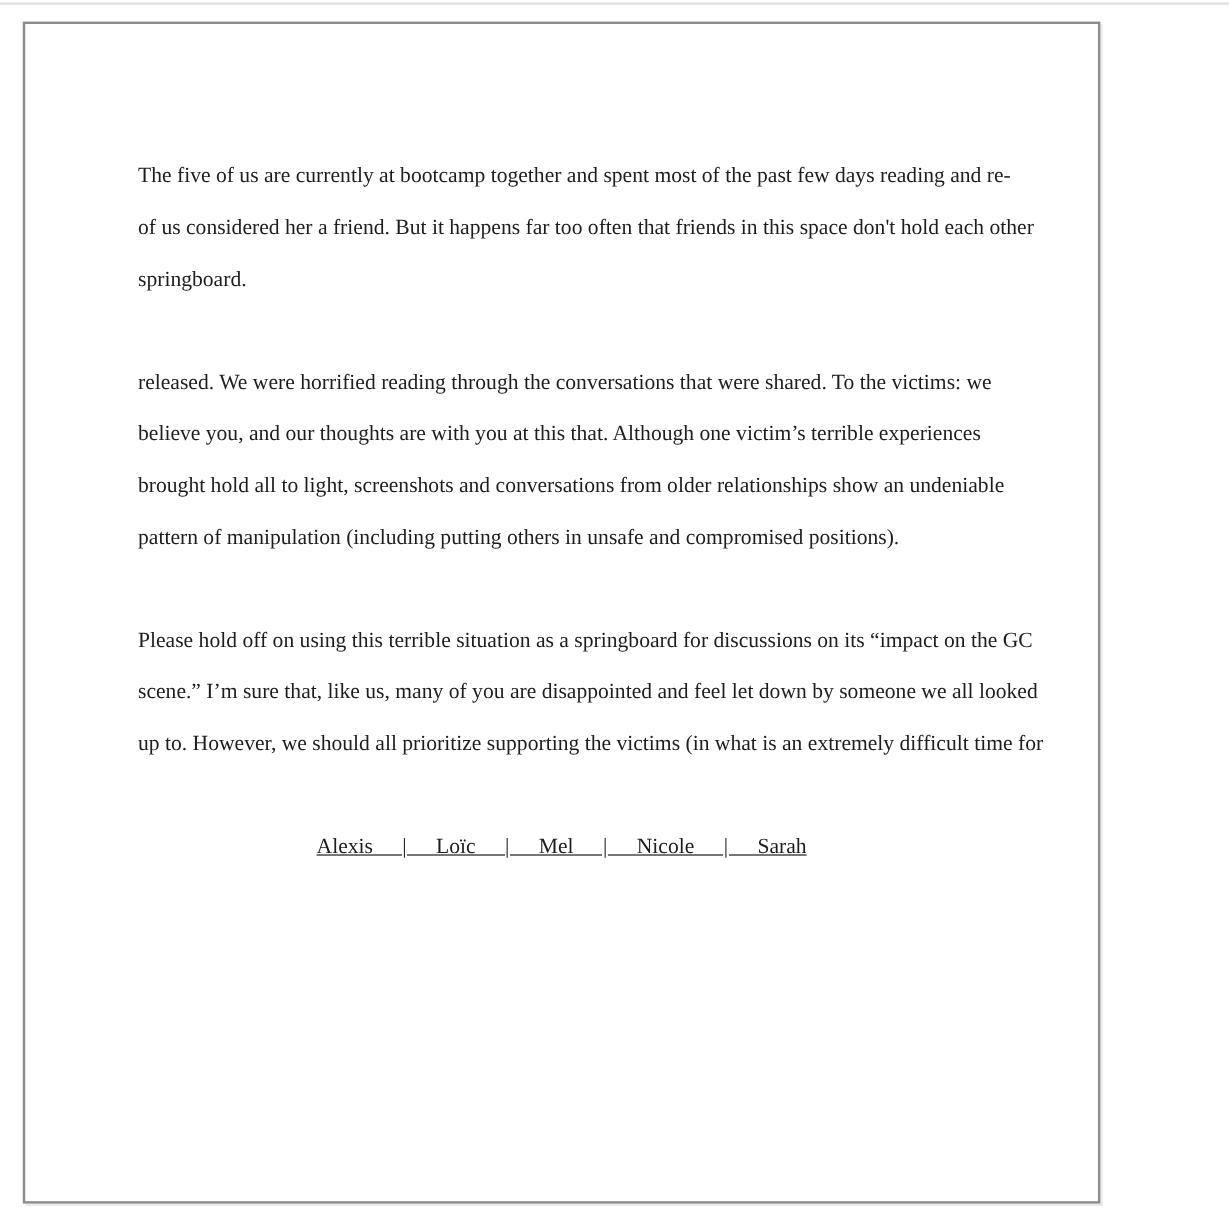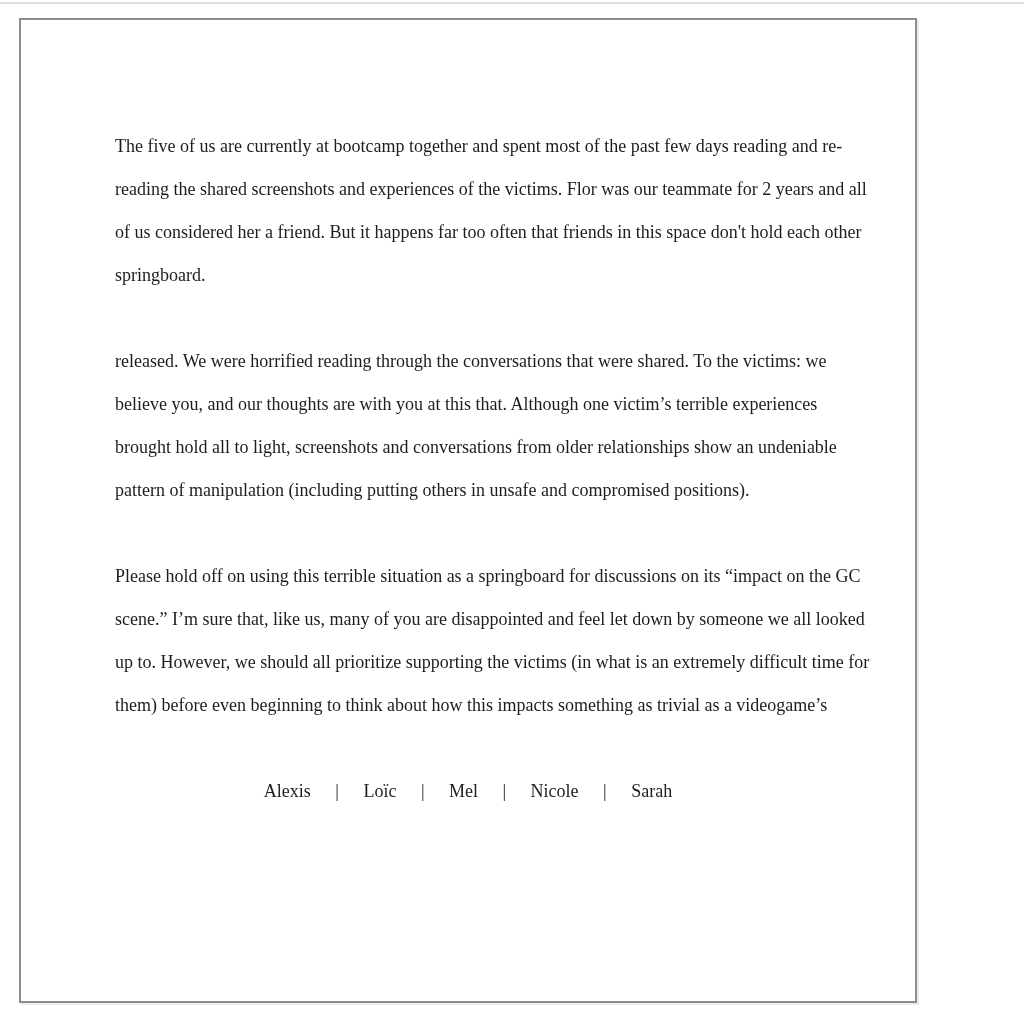--- a/index.html
+++ b/index.html
@@ -40,49 +40,48 @@
   }
   .text-line {
     line-height: 43px;
     white-space: nowrap;
   }
   .signature-line {
     line-height: 43px;
     text-align: center;
     word-spacing: 20px;
     white-space: nowrap;
+    text-decoration: underline;
   }
 </style>
 </head>
 <body>
 
 <div class="top-edge"></div>
 
 <div class="page-frame">
   <div class="doc-content">
 
     <div class="paragraph">
       <div class="text-line">The five of us are currently at bootcamp together and spent most of the past few days reading and re-</div>
-      <div class="text-line">reading the shared screenshots and experiences of the victims. Flor was our teammate for 2 years and all</div>
       <div class="text-line">of us considered her a friend. But it happens far too often that friends in this space don't hold each other</div>
       <div class="text-line">springboard.</div>
     </div>
 
     <div class="paragraph">
       <div class="text-line">released. We were horrified reading through the conversations that were shared. To the victims: we</div>
       <div class="text-line">believe you, and our thoughts are with you at this that. Although one victim’s terrible experiences</div>
       <div class="text-line">brought hold all to light, screenshots and conversations from older relationships show an undeniable</div>
       <div class="text-line">pattern of manipulation (including putting others in unsafe and compromised positions).</div>
     </div>
 
     <div class="paragraph">
       <div class="text-line">Please hold off on using this terrible situation as a springboard for discussions on its “impact on the GC</div>
       <div class="text-line">scene.” I’m sure that, like us, many of you are disappointed and feel let down by someone we all looked</div>
       <div class="text-line">up to. However, we should all prioritize supporting the victims (in what is an extremely difficult time for</div>
-      <div class="text-line">them) before even beginning to think about how this impacts something as trivial as a videogame’s</div>
     </div>
 
     <div class="paragraph">
       <div class="signature-line">Alexis | Loïc | Mel | Nicole | Sarah</div>
     </div>
 
   </div>
 </div>
 
 </body></html>

